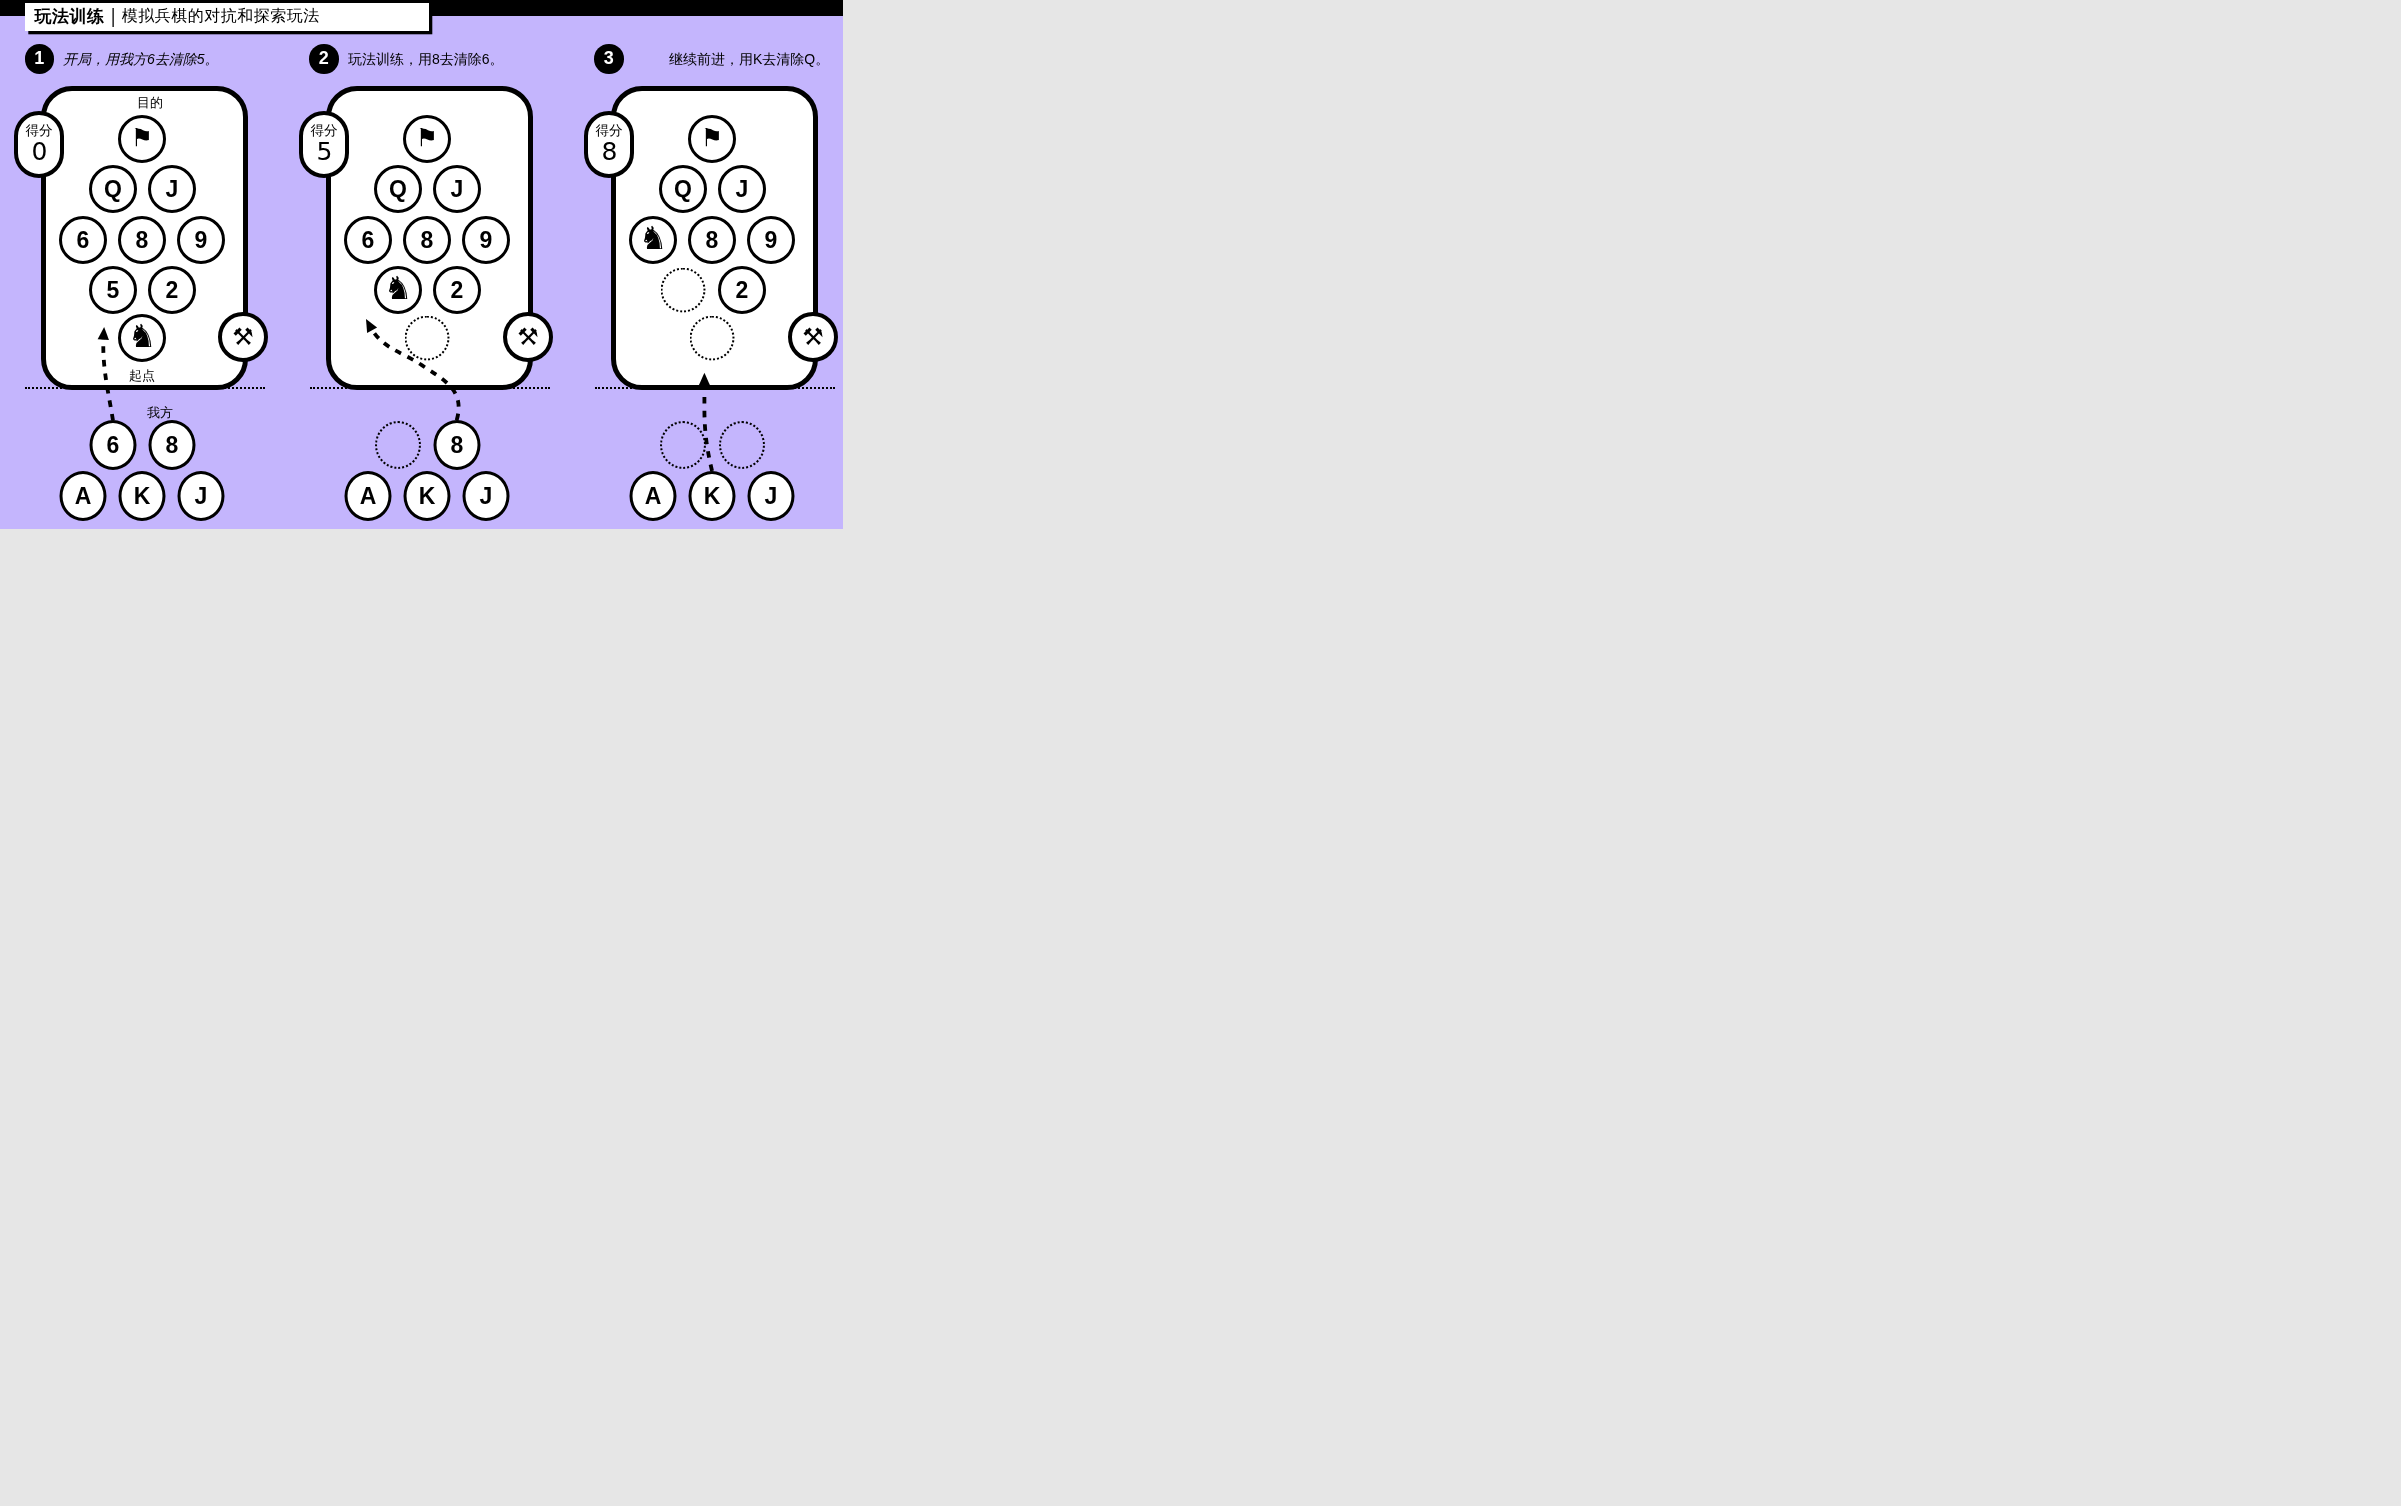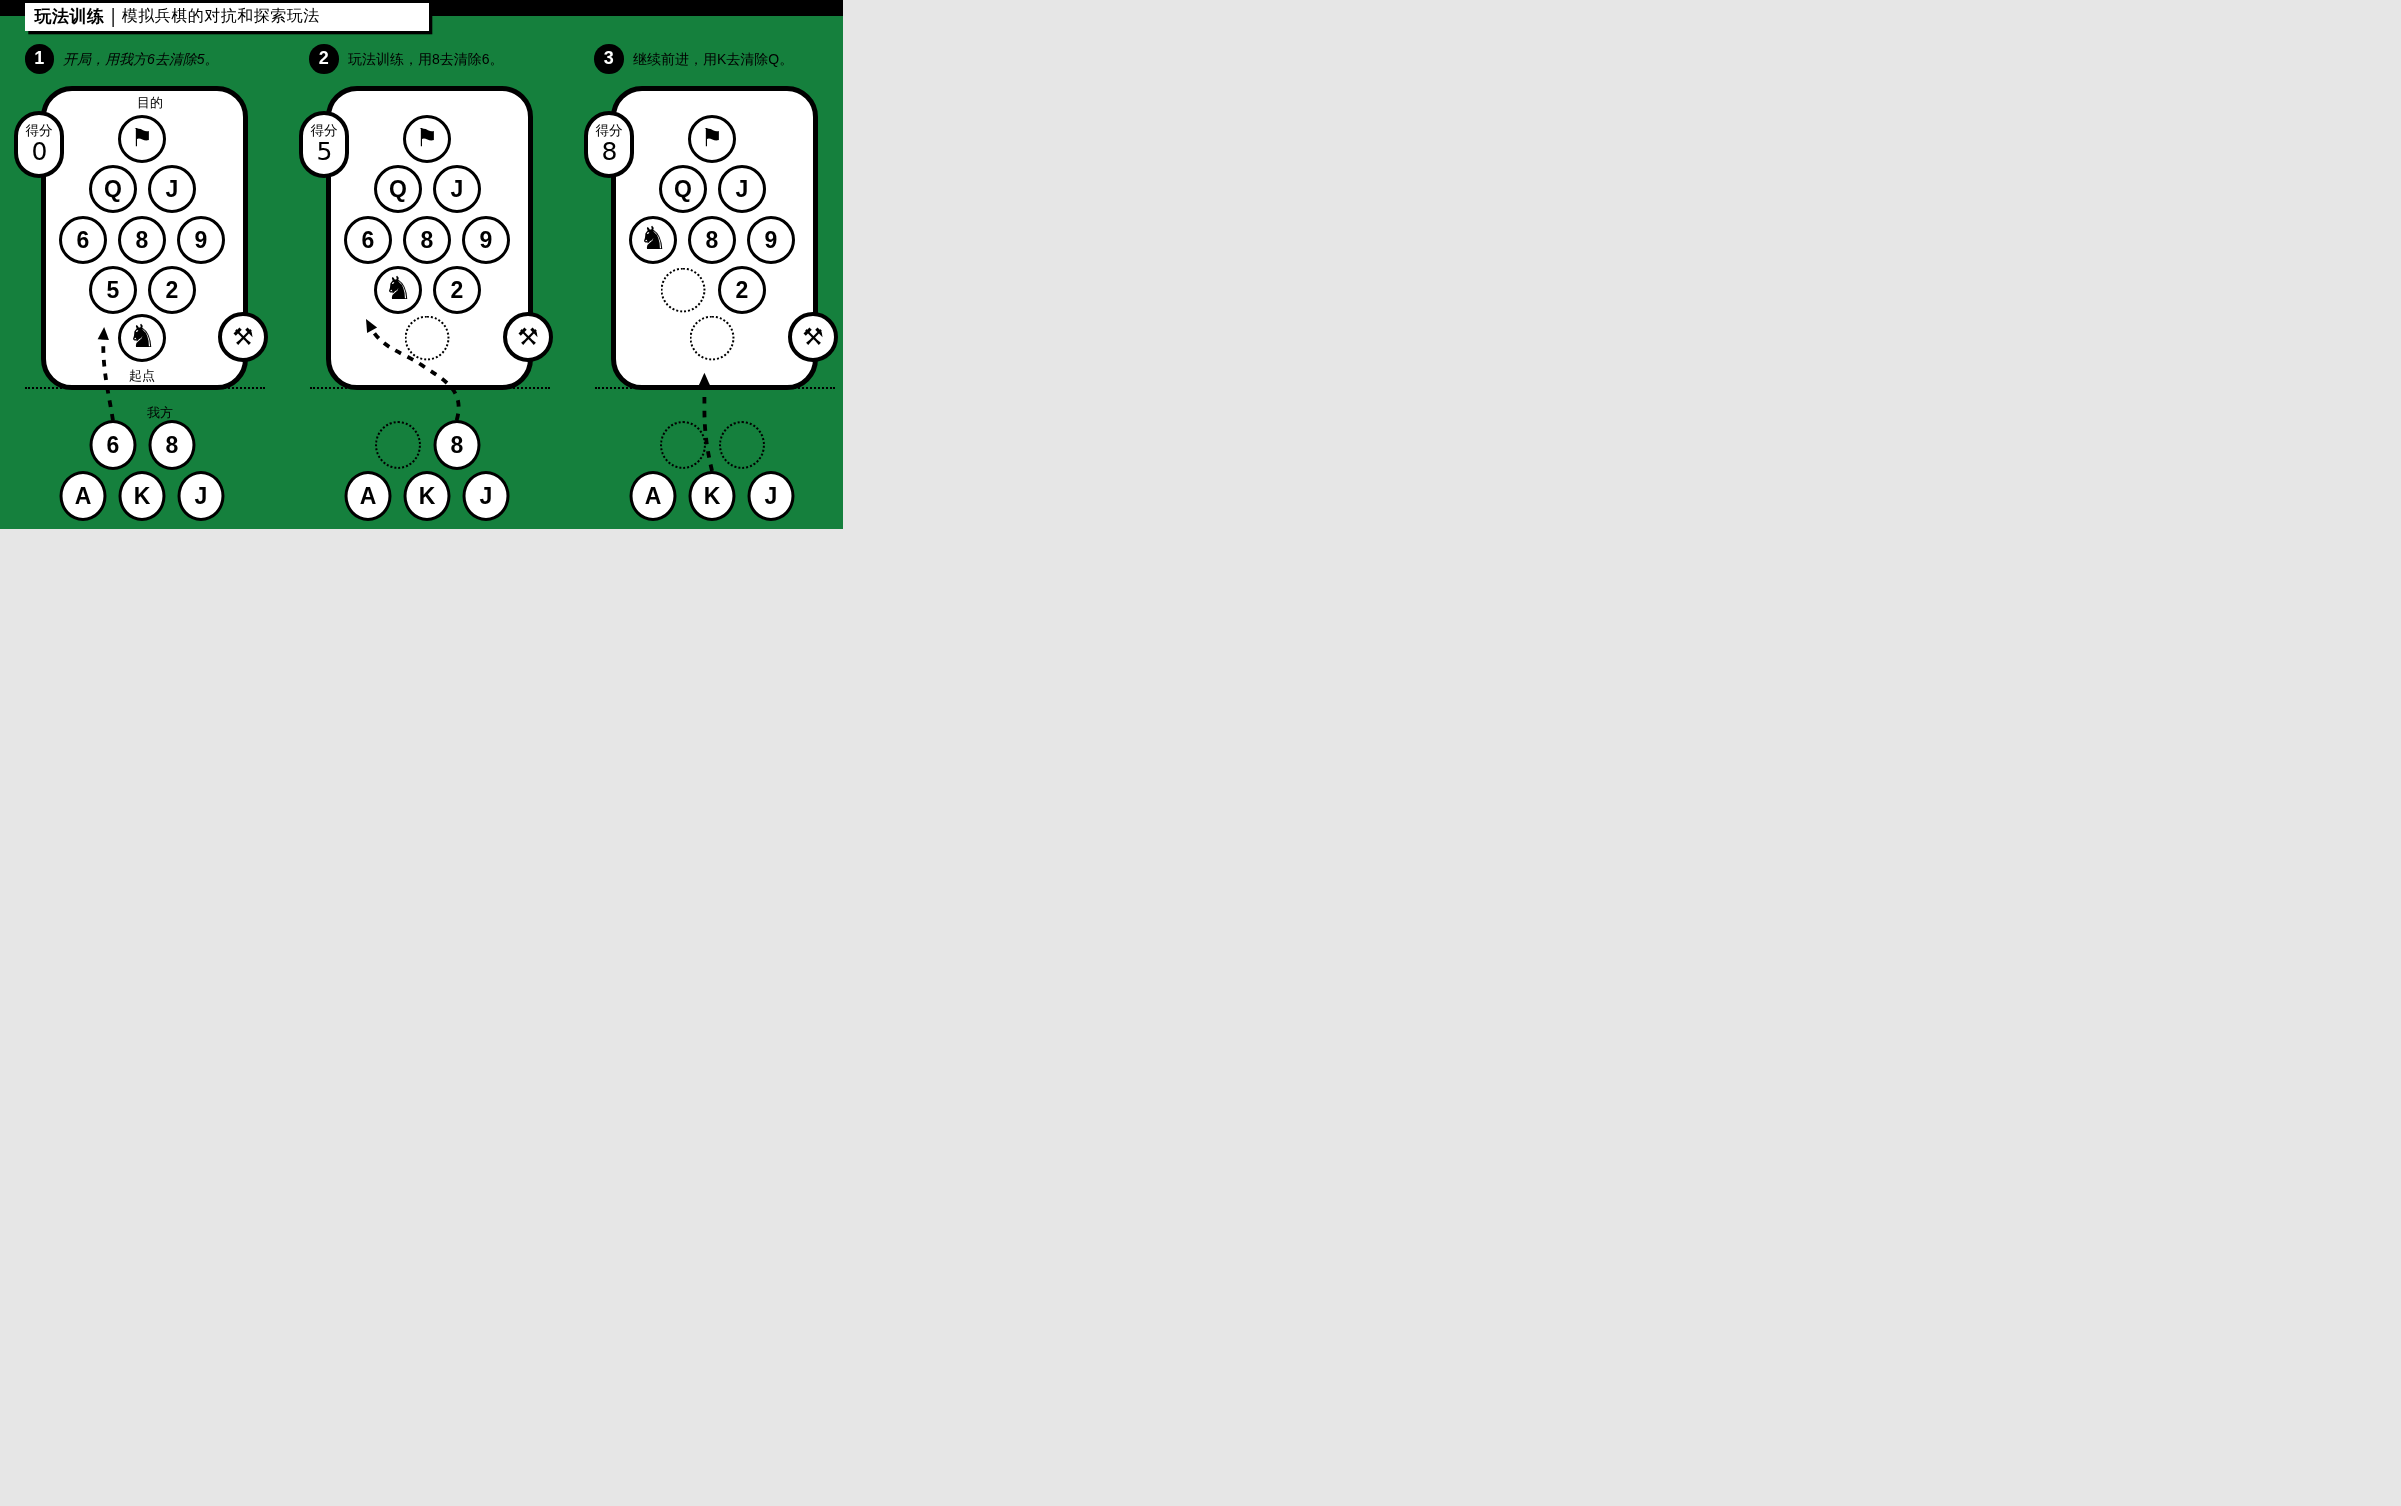--- a/index.html
+++ b/index.html
@@ -1,16 +1,16 @@
 <!DOCTYPE html>
 <html style="font-size:8.7px"><head>
 <meta charset="utf-8">
 <style>
   html,body{margin:0;padding:0;background:#e6e6e6;}
-  .stage{position:relative;width:843px;height:529px;background:#15803d;overflow:hidden;
+  .stage{position:relative;width:843px;height:529px;background:#c4b5fd;overflow:hidden;
          font-family:"Liberation Sans","DejaVu Sans",sans-serif;color:#000;}
   .topbar{position:absolute;left:0;top:0;width:100%;height:16px;background:#000;}
   .titlebox{position:absolute;left:24.6px;top:2.7px;width:404px;height:28px;background:#fff;
             box-shadow:3.3px 3.3px 0 #000;display:flex;align-items:center;padding-left:9.8px;
             box-sizing:border-box;z-index:5;}
   .t-bold{font-weight:700;font-size:17px;letter-spacing:0.5px;}
   .t-sep{font-weight:400;font-size:16.4px;margin:0 6.5px;transform:scaleY(1.25);}
   .t-rest{font-weight:400;font-size:16px;letter-spacing:0.5px;}
 
   .step-badge{position:absolute;width:29.5px;height:29.5px;border-radius:50%;background:#000;color:#fff;
@@ -159,21 +159,21 @@
       </div>
       <div class="cell hand" style="left: 427px; top: 496px; transform: translate(-50%, -50%);">
         <span class="letter">K</span>
       </div>
       <div class="cell hand" style="left: 486px; top: 496px; transform: translate(-50%, -50%);">
         <span class="letter">J</span>
       </div>
       <div class="dotline" style="left: 595px; top: 387px;"></div>
       <div class="panel" style="left: 611px; top: 86px;"></div>
       <div class="step-badge" style="left: 594px; top: 44px;">3</div>
-      <div class="step-caption" style="left: 633px; top: 51px;">继续前进，用K去清除Q。</div>
+      <div class="step-caption" style="left: 669px; top: 51px;">继续前进，用K去清除Q。</div>
       <div class="scorebadge" style="left: 584px; top: 111px;">
         <div class="score-label">得分</div>
         <div class="score-value">8</div>
       </div>
       <div class="miner" style="left: 788px; top: 312px;">
         <span class="miner-icon">⚒</span>
       </div>
       <div class="cell board" style="left: 712px; top: 139px; transform: translate(-50%, -50%);">
         <span class="flag-icon">⚑</span>
       </div>

